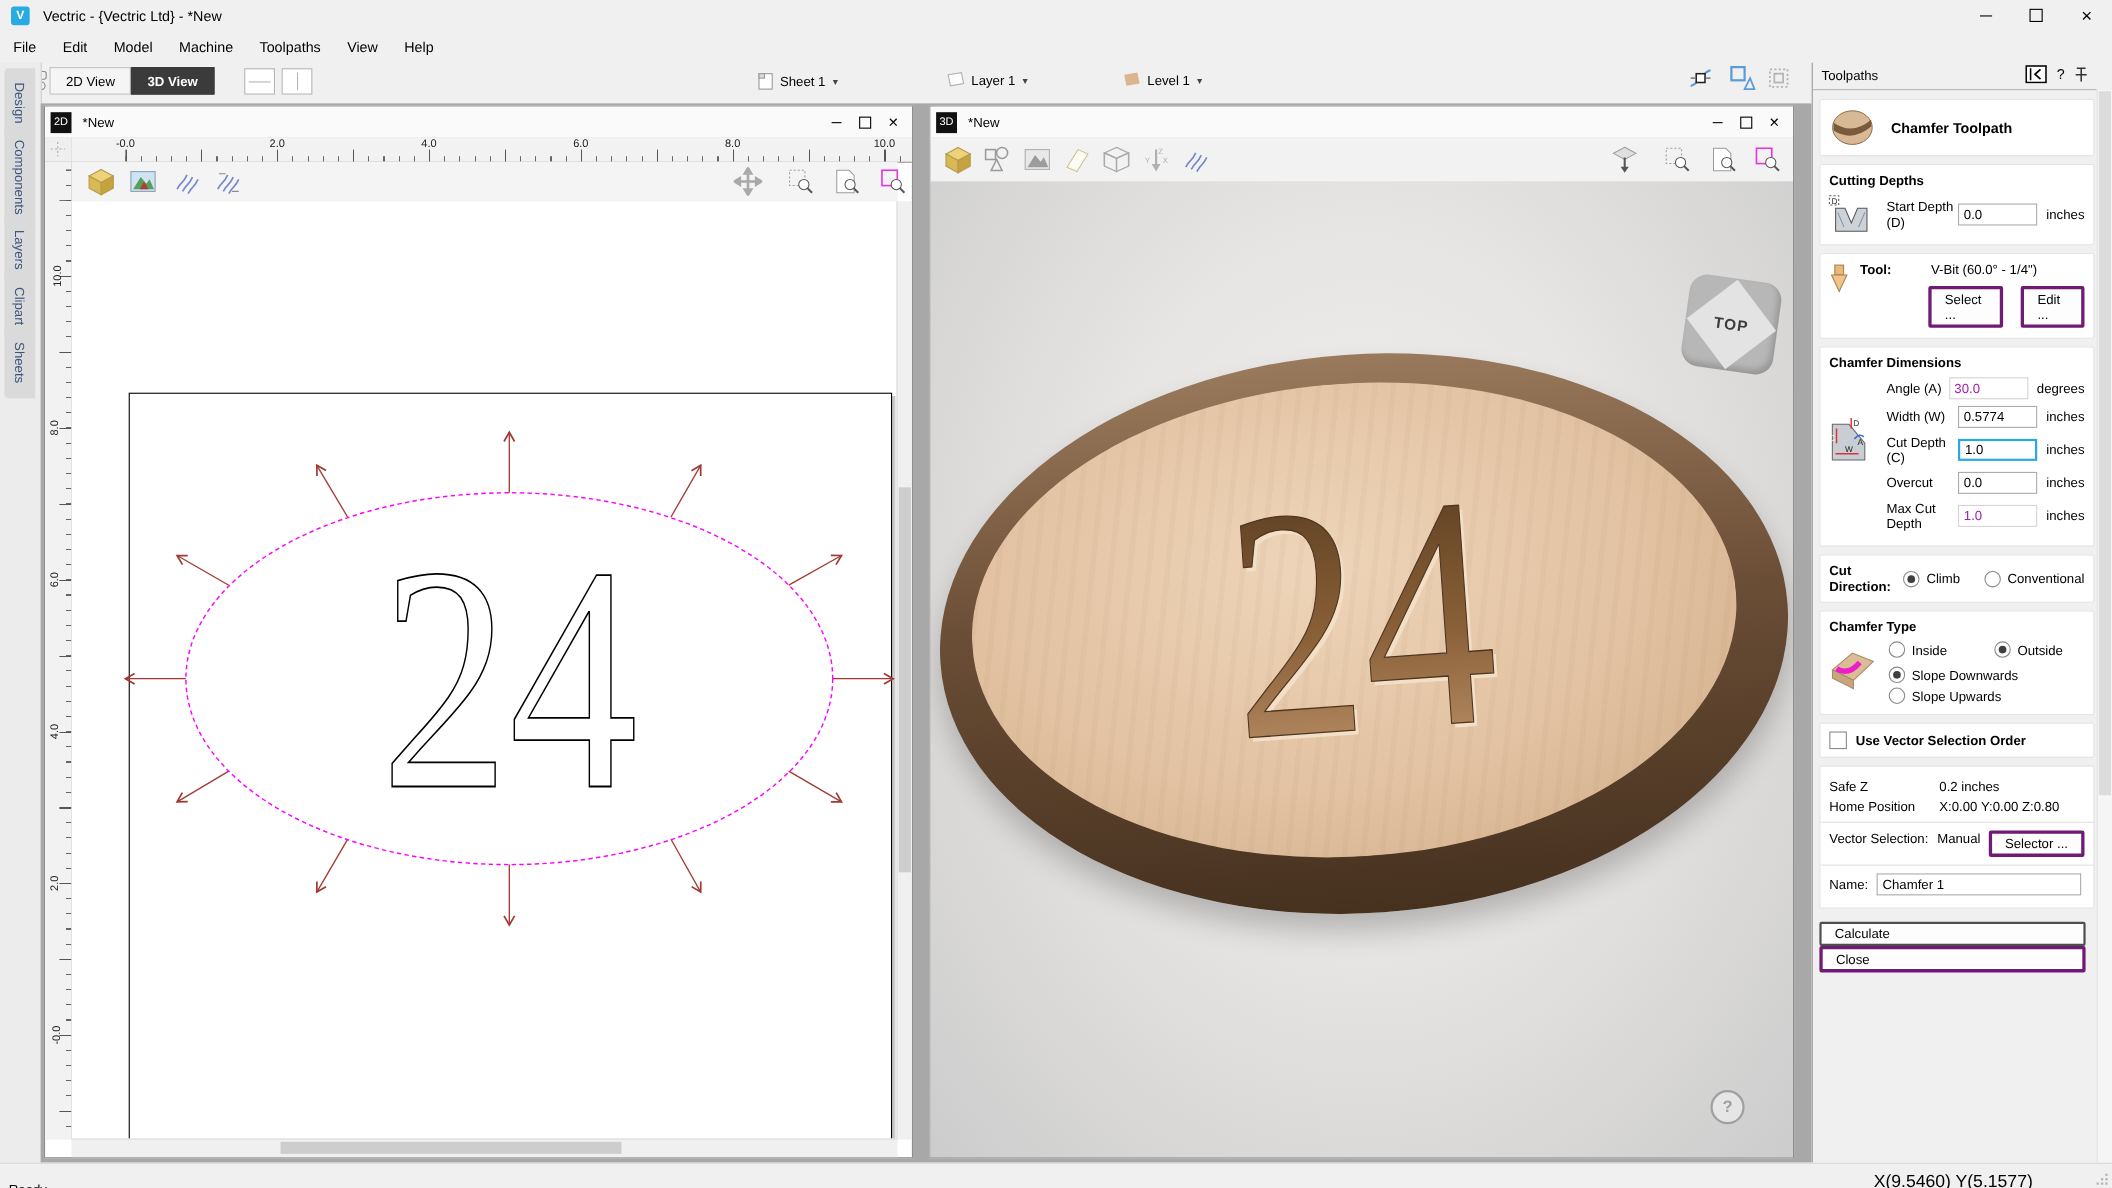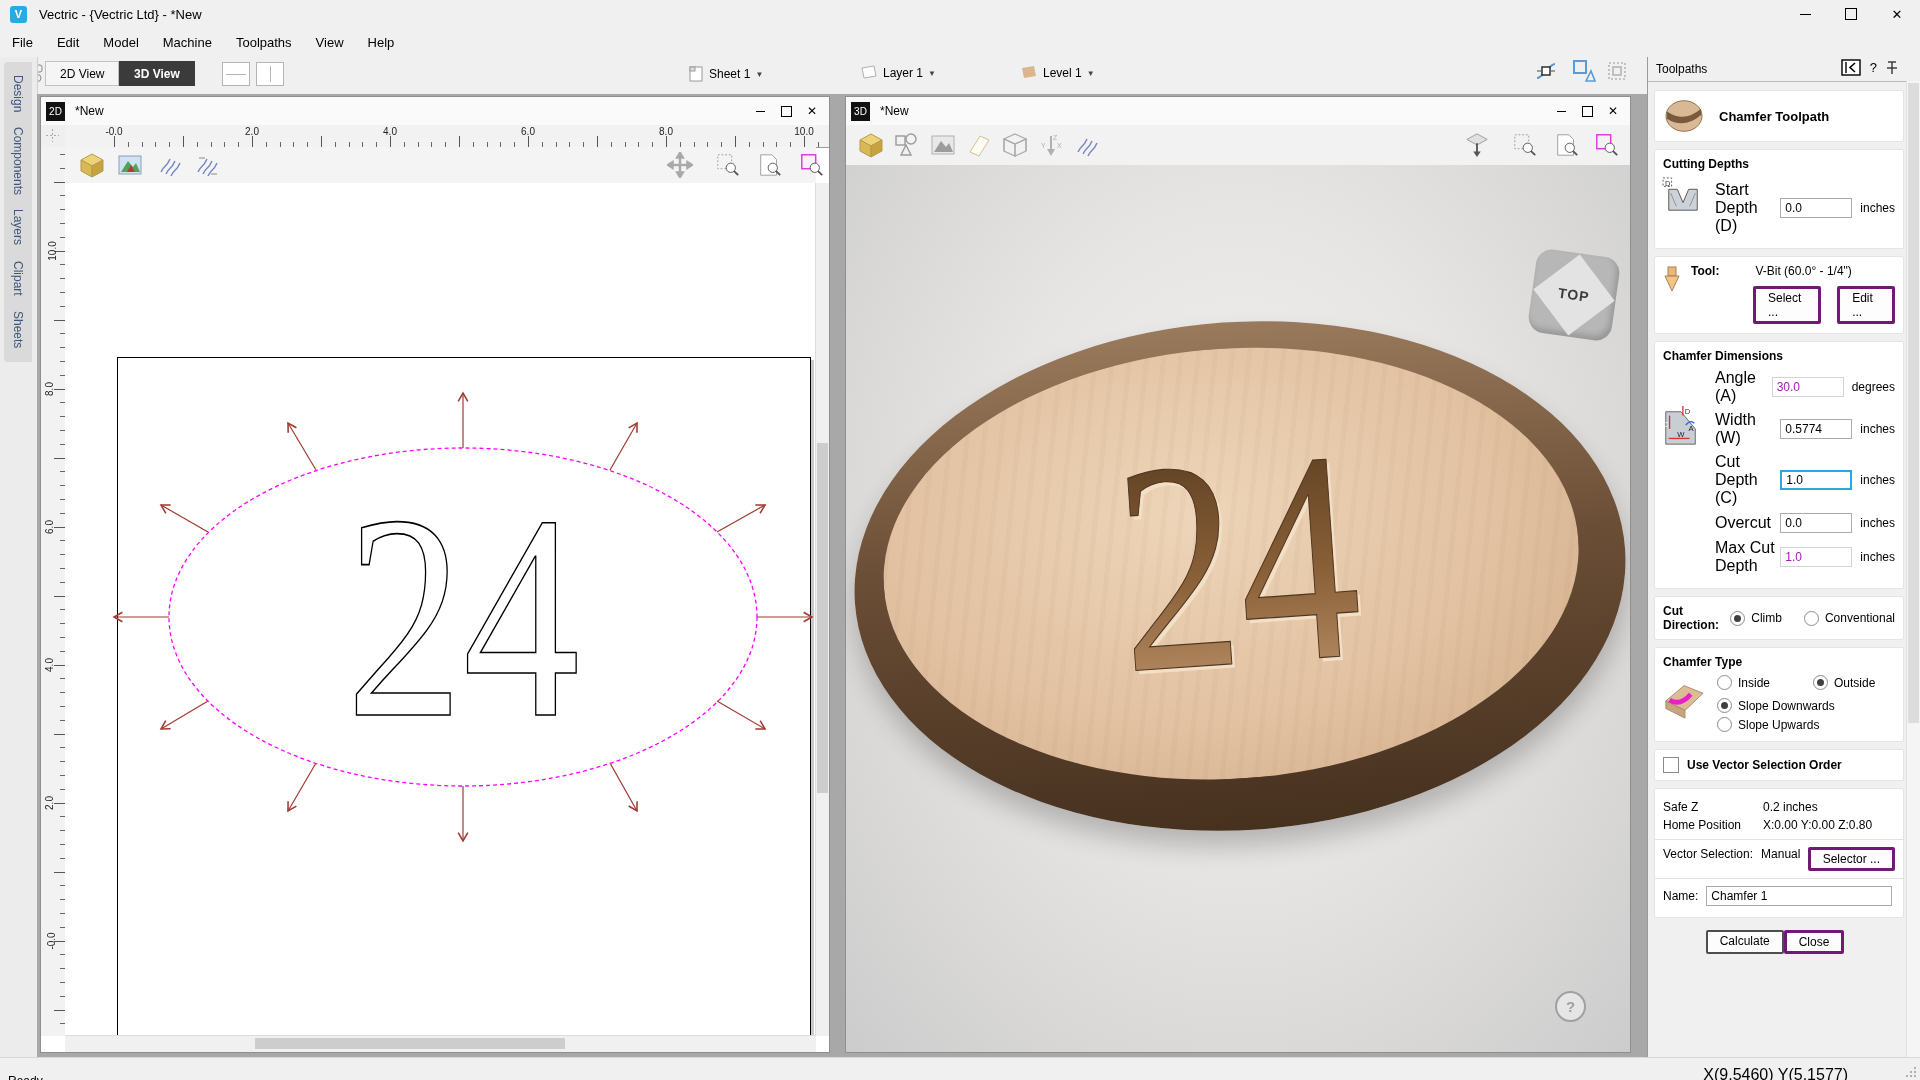--- a/index.html
+++ b/index.html
@@ -104,37 +104,37 @@
   #panel-header{position:relative;height:24px;border-bottom:1px solid #b9b9b9;display:flex;align-items:center;}
   #panel-title{margin-left:8px;font-size:12px;}
   #panel-hicons{position:absolute;right:22px;top:2px;display:flex;gap:9px;align-items:center;}
   #panel-scroll{position:absolute;right:0;top:24px;width:13px;bottom:0;background:#f5f5f5;border-left:1px solid #e0e0e0;}
   #panel-thumb{position:absolute;left:1px;right:1px;top:2px;height:640px;background:#dcdcdc;}
   .card{background:#fff;border:1px solid #e4e4e4;border-radius:2px;margin:7px 16px 0 6px;padding:7px 8px;position:relative;}
   .card h3{margin:0 0 6px 0;font-size:12px;}
   .toolpath-head{display:flex;align-items:center;gap:14px;}
   .toolpath-head b{font-size:13px;}
   .prow{display:flex;align-items:center;margin:6px 0 6px 52px;}
-  .prow .lbl{width:96px;font-size:16px;}
+  .prow .lbl{width:96px;font-size:12px;}
   .field{width:62px;height:18px;border:1px solid #ababab;font-size:12px;padding:0 4px;font-family:"Liberation Sans",sans-serif;color:#000;background:#fff;}
   .field.focused{border:2px solid #2ba8e0;height:16px;width:60px;}
   .field.disabled{color:#a21caf;border-color:#d4d4d4;}
   .unit{margin-left:8px;font-size:12px;}
   .btn{display:inline-block;border:3px solid #701a75;background:#fdfdfd;font-size:12px;padding:2px 12px;border-radius:2px;}
   .btn.default{border:2px solid #4e4e4e;}
   .sec-icon{position:absolute;left:6px;}
   .radio{width:13px;height:13px;border:1px solid #8a8a8a;border-radius:50%;background:#fff;display:inline-block;position:relative;flex:none;}
   .radio.on::after{content:"";position:absolute;inset:3px;background:#3f3f3f;border-radius:50%;}
   .rlabel{margin-left:6px;font-size:12px;}
   .ropt{display:flex;align-items:center;}
   .checkbox{width:14px;height:14px;border:1px solid #8a8a8a;background:#fff;display:inline-block;flex:none;}
   .inforow{display:flex;margin:4px 0;font-size:12px;}
   .inforow .ilbl{width:100px;}
   .divider{height:1px;background:#e2e2e2;margin:7px -8px;}
-  #btnrow{display:flex;justify-content:center;margin:12px 24px 0 6px;}
+  #btnrow{display:flex;justify-content:flex-end;margin:12px 24px 0 6px;flex-direction:column;}
   
   #statusbar{position:absolute;left:0;top:1057px;width:1920px;height:23px;background:#f0f0f0;border-top:1px solid #d8d8d8;}
   #status-left{position:absolute;left:8px;top:16px;font-size:12px;}
   #status-right{position:absolute;right:72px;top:8px;font-size:16px;}
   #grip{position:absolute;right:3px;bottom:3px;}
 </style>
 </head>
 <body>
 
 <div id="app">

